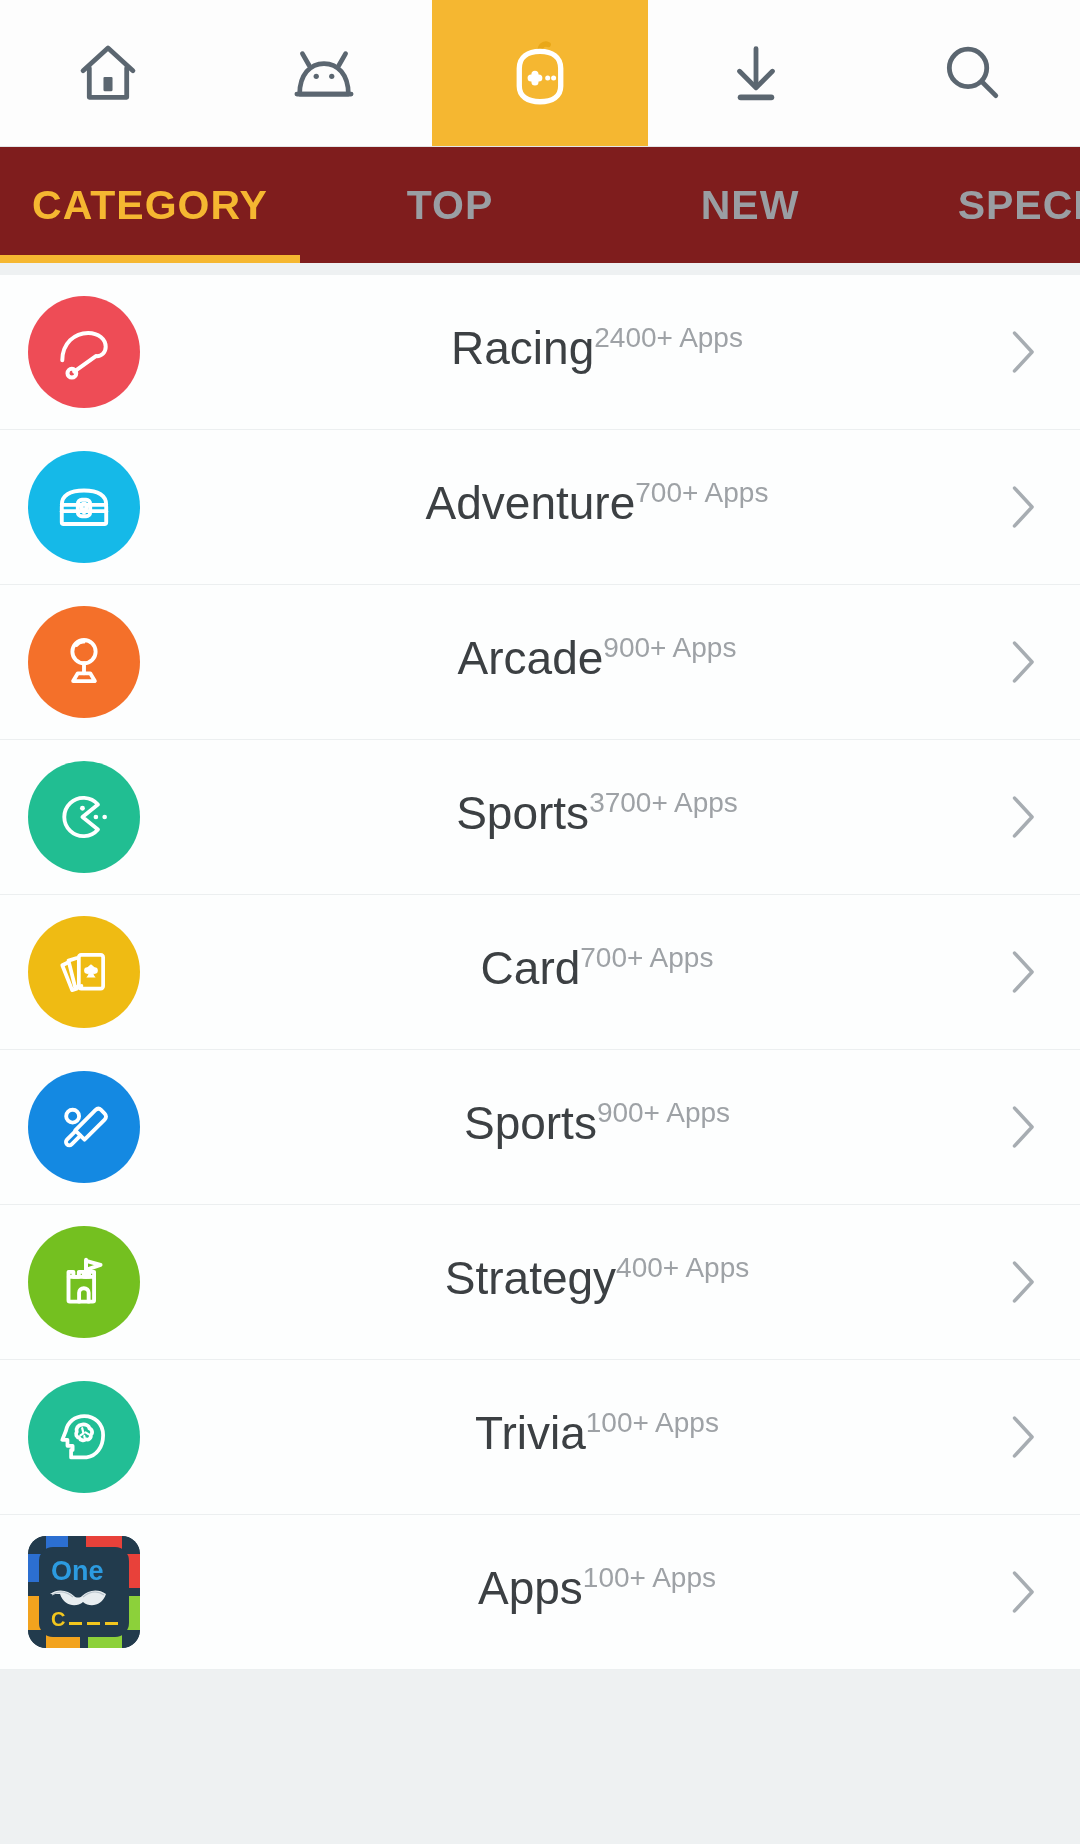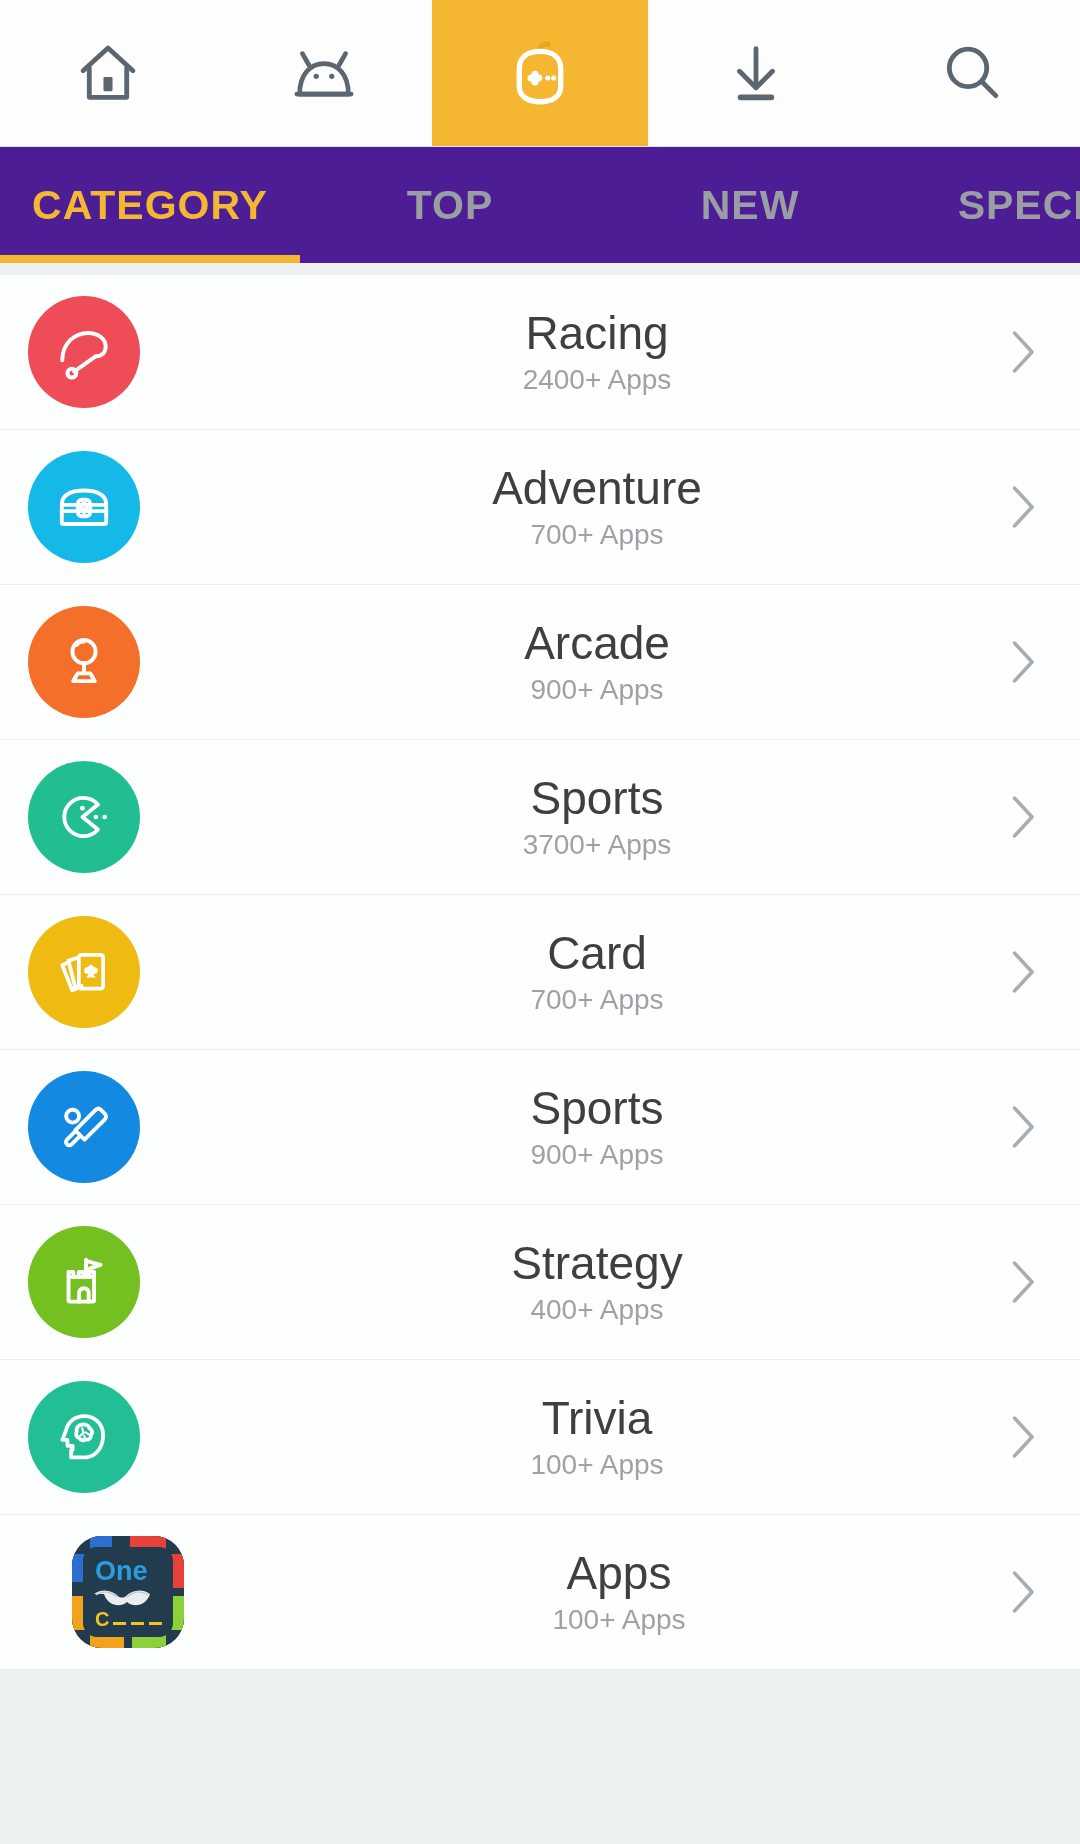--- a/index.html
+++ b/index.html
@@ -24,21 +24,21 @@
     justify-content:center;
     background:#fdfdfd;
   }
   .topbar-item.active { background:#F5B731; }
   .topbar-item svg { display:block; }
 
   
   .tabs {
     display:flex;
     height:116px;
-    background:#4c1d95;
+    background:#7f1d1d;
     position:relative;
     overflow:hidden;
   }
   .tab {
     flex:0 0 300px;
     display:flex;
     align-items:center;
     justify-content:center;
     font-size:41px;
     font-weight:bold;
@@ -74,31 +74,29 @@
   }
   .row-icon {
     width:112px; height:112px;
     border-radius:50%;
     display:flex;
     align-items:center;
     justify-content:center;
     flex:0 0 112px;
   }
   .row-icon.square {
-    border-radius:30px;
-    margin-left:44px;
+    border-radius:18px;
   }
   .row-icon svg { display:block; }
   .row-text {
     flex:1;
     padding-left:50px;
     display:flex;
-    flex-direction:column;
+    flex-direction:row;
     justify-content:center;
-    align-items:center;
   }
   .row-title {
     font-size:46px;
     color:#3c4043;
     line-height:1.12;
     margin-bottom:6px;
   }
   .row-sub {
     font-size:28px;
     color:#9ea2a6;

